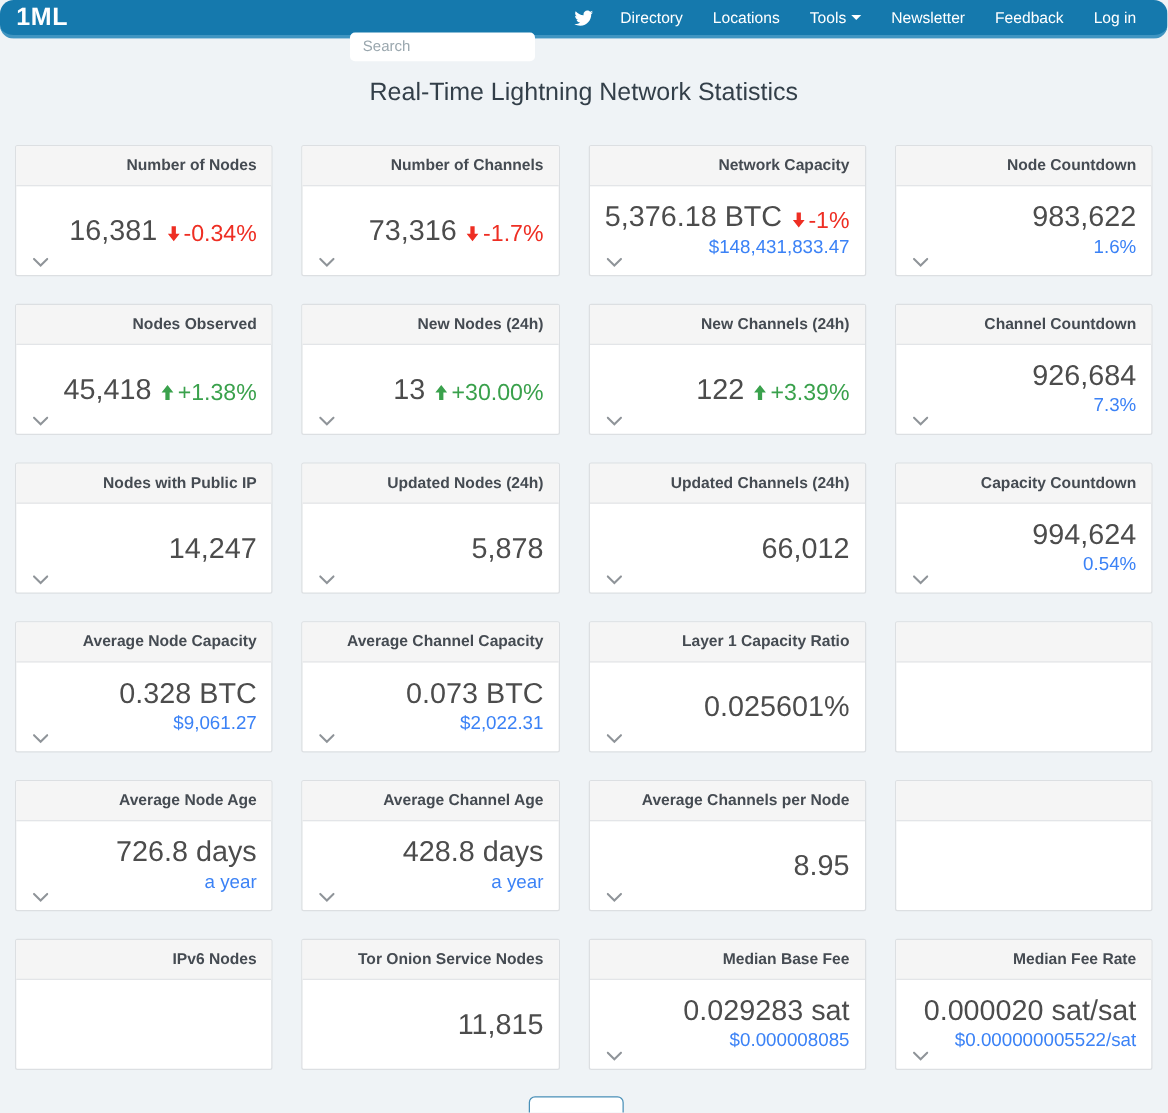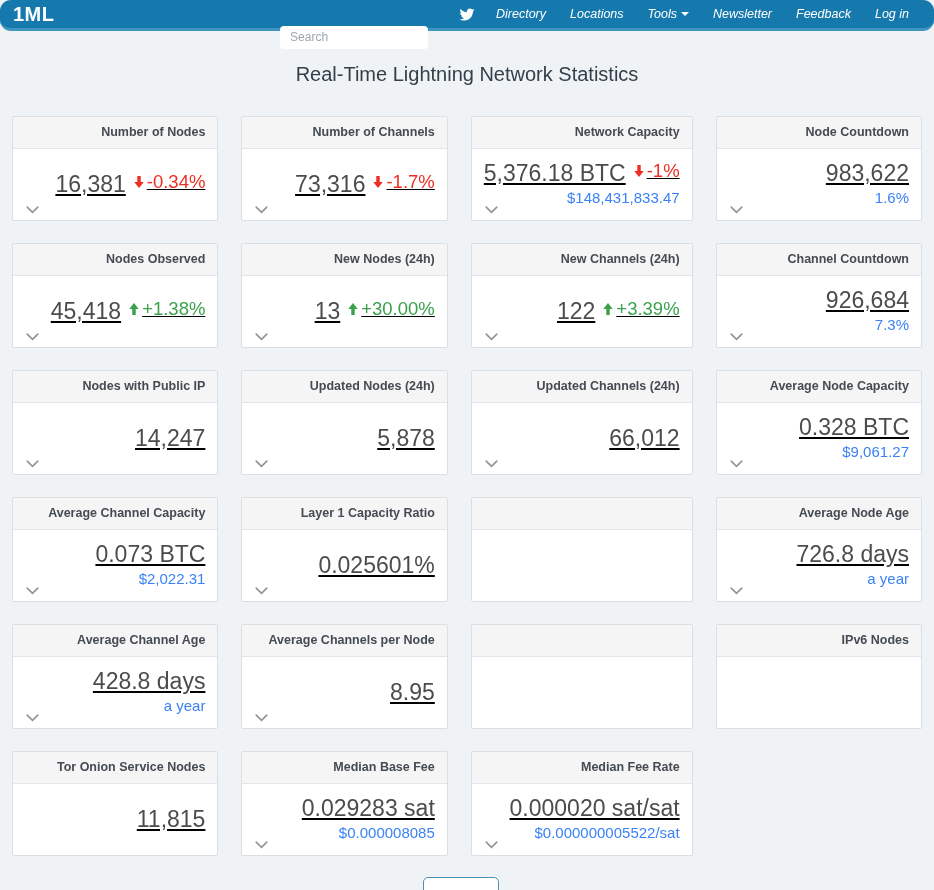--- a/index.html
+++ b/index.html
@@ -50,21 +50,21 @@
     flex:none;
   }
   .nav-links { display:flex; align-items:center; margin-left:8px; }
   .nav-link {
     color:#fff;
     font-size:12.5px;
     text-decoration:none;
     padding:0 12px;
     cursor:pointer;
     white-space:nowrap;
-    display:flex; align-items:center;font-style:italic;
+    display:flex; align-items:center;
   }
   .caret {
     display:inline-block;
     width:0; height:0;
     margin-left:4px;
     border-left:4px solid transparent;
     border-right:4px solid transparent;
     border-top:4px solid #fff;
   }
 
@@ -111,23 +111,22 @@
     justify-content:center;
     align-items:flex-end;
     padding:0 12px;
     row-gap:2px;
     position:relative;
   }
   .value-row {
     white-space:nowrap;
     line-height:1.1;
     display:flex;
-    align-items:flex-start;
+    align-items:flex-end;
     column-gap:7px;
-    text-decoration:underline;
   }
   .value { font-size:23px; color:#4c4c4c; }
   .change { font-size:18.5px; display:inline-flex; align-items:baseline; column-gap:2px; }
   .change.down { color:#ee2e23; }
   .change.up   { color:#3aa14c; }
   .change .arrow { width:12px; height:14px; position:relative; top:1px; }
   .secondary {
     font-size:15px;
     color:#3b82f6;
     line-height:1.3;
@@ -412,20 +411,37 @@
       </div>
 
       <div class="chevron">
         <svg viewBox="0 0 16 9">
             <path d="M1.5 1 L8 7.5 L14.5 1" fill="none" stroke="#8f9499" stroke-width="2" stroke-linecap="round"></path>
           </svg>
       </div>
     </div>
   </div>
 
+  <div class="card">
+    <div class="card-header">
+      <span>Capacity Countdown</span>
+    </div>
+    <div class="card-body">
+      <div class="value-row">
+        <span class="value">994,624</span>
+
+      </div>
+      <div class="secondary">0.54%</div>
+      <div class="chevron">
+        <svg viewBox="0 0 16 9">
+            <path d="M1.5 1 L8 7.5 L14.5 1" fill="none" stroke="#8f9499" stroke-width="2" stroke-linecap="round"></path>
+          </svg>
+      </div>
+    </div>
+  </div>
 
   <div class="card">
     <div class="card-header">
       <span>Average Node Capacity</span>
     </div>
     <div class="card-body">
       <div class="value-row">
         <span class="value">0.328 BTC</span>
 
       </div>

